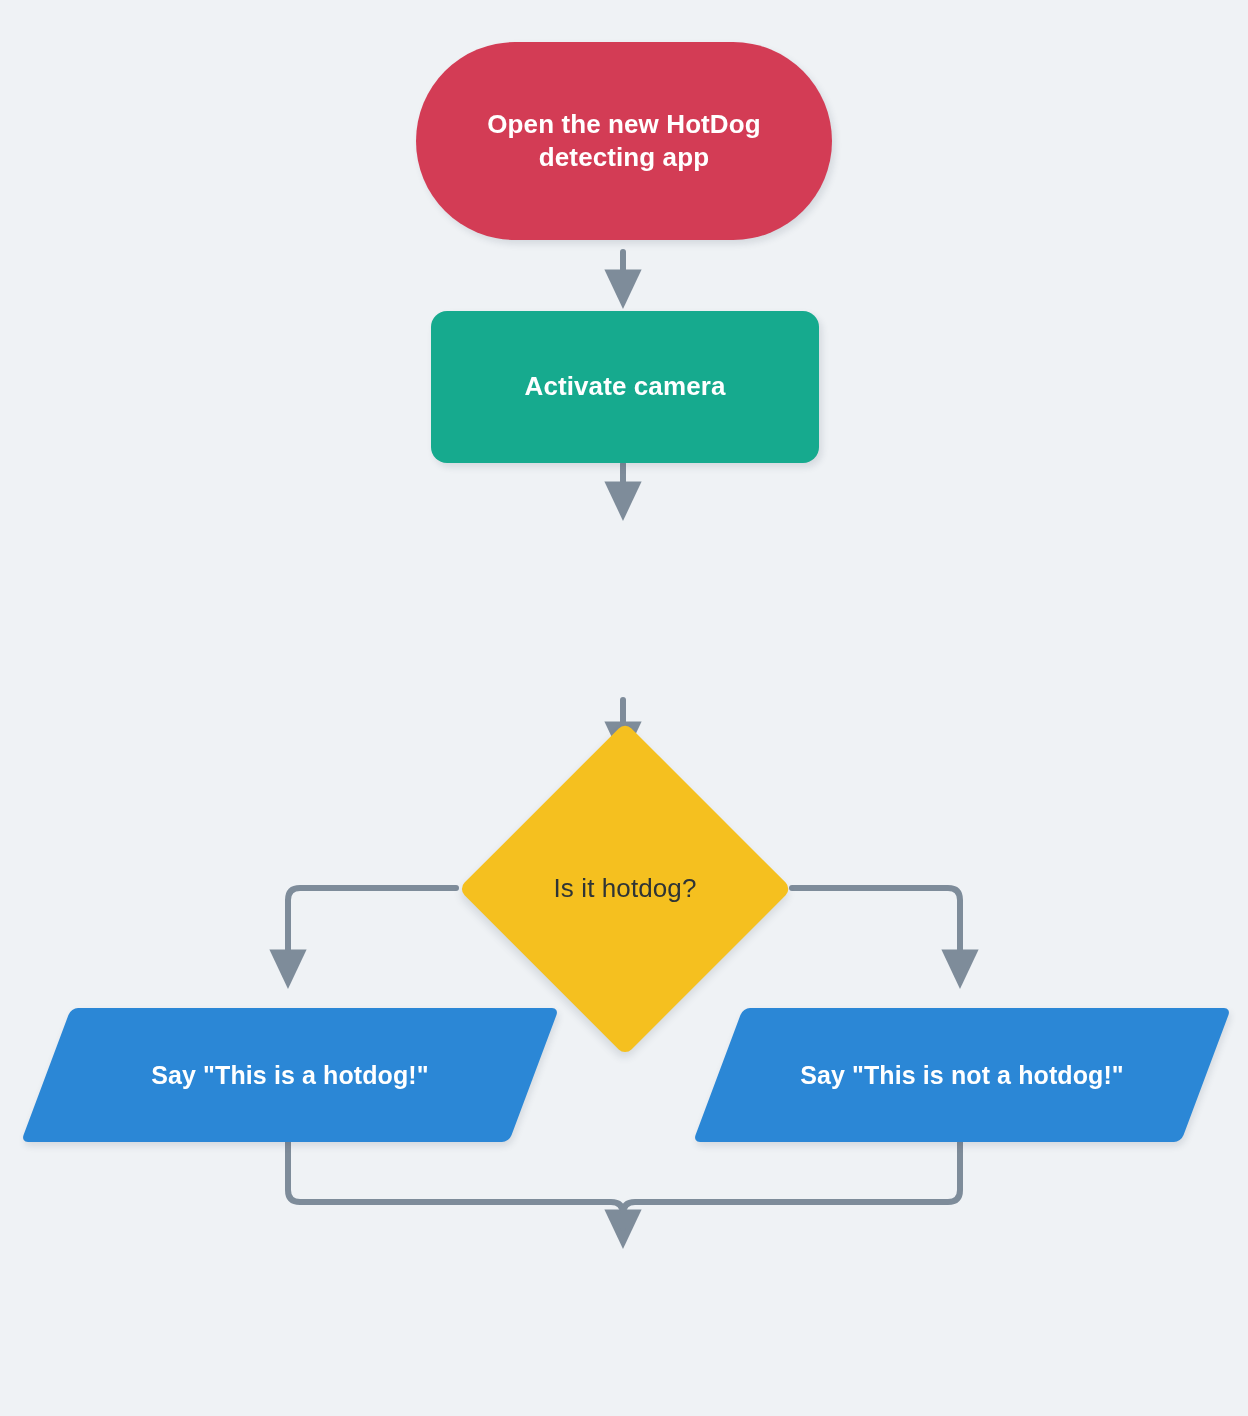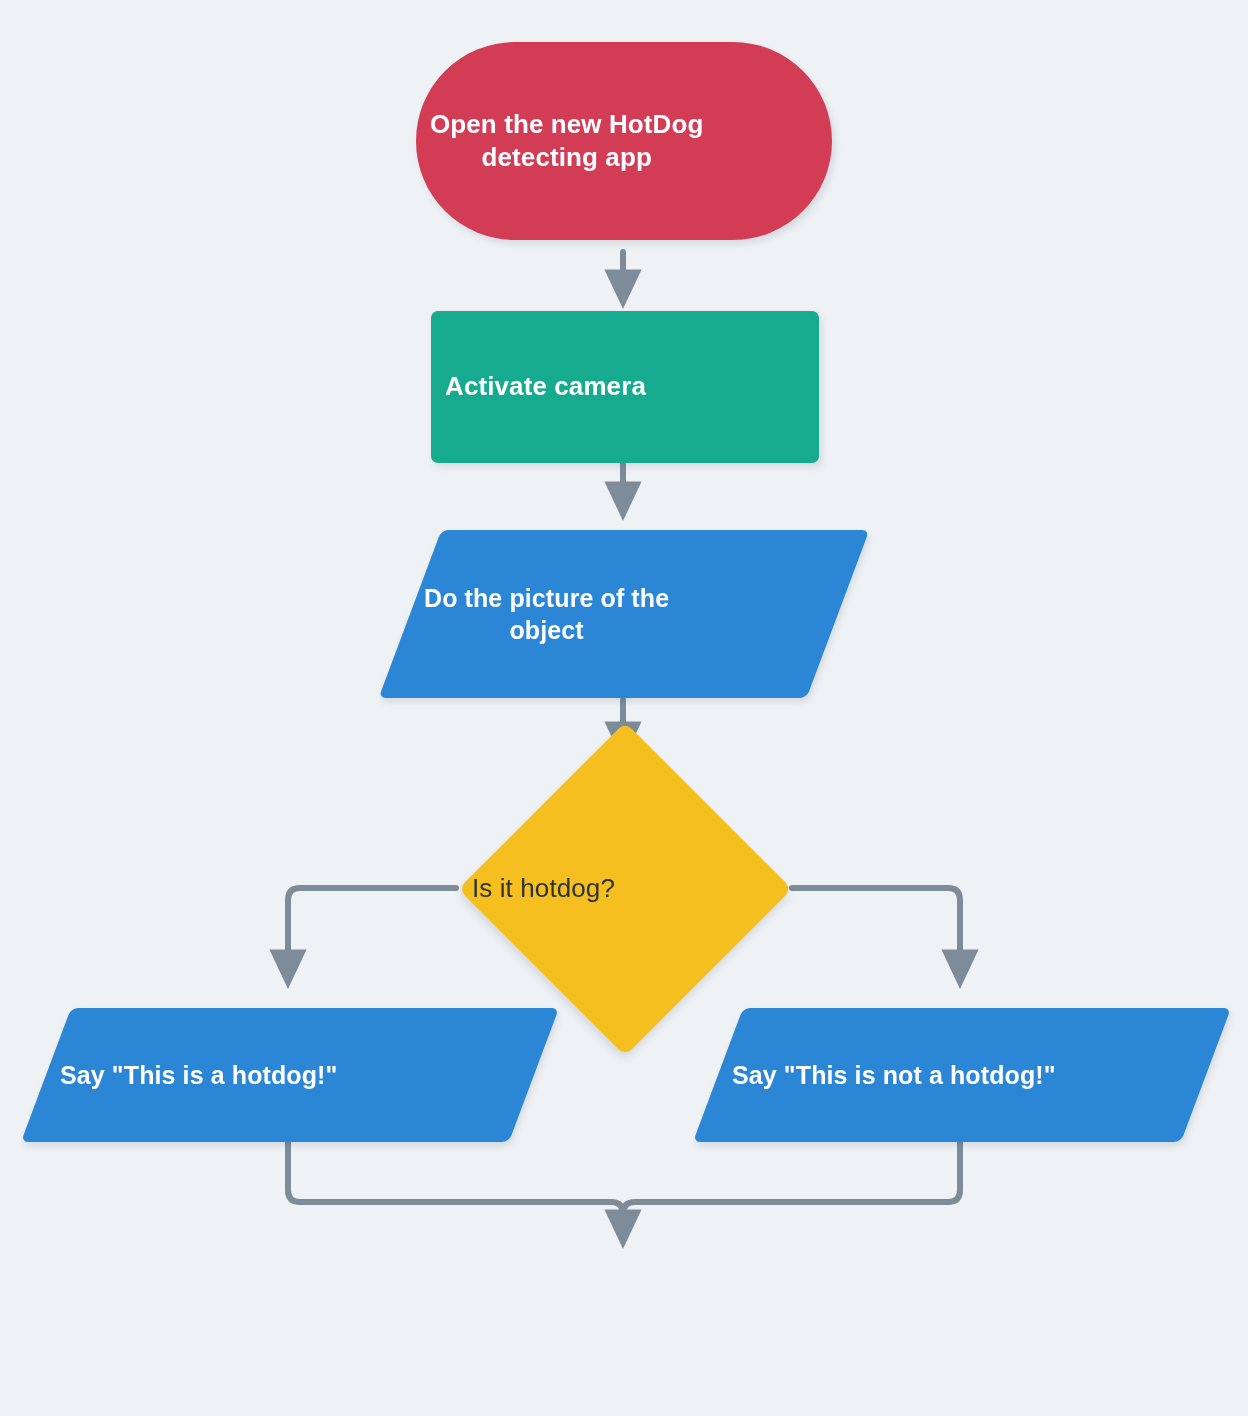--- a/index.html
+++ b/index.html
@@ -27,21 +27,21 @@
     top: 0;
     width: 1248px;
     height: 1416px;
     pointer-events: none;
   }
   .node {
     position: absolute;
     box-sizing: border-box;
     display: flex;
     align-items: center;
-    justify-content: flex-start;
+    justify-content: center;
     text-align: center;
   }
   .node-label {
     position: relative;
     z-index: 2;
     line-height: 1.28;
     letter-spacing: 0.1px;
     padding: 0 14px;
     white-space: pre-line;
   }
@@ -52,21 +52,21 @@
     border-radius: 999px;
     color: #ffffff;
     font-size: 26px;
     font-weight: 700;
     box-shadow: 3px 4px 7px rgba(40, 55, 75, 0.13);
   }
 
   
   .n-process {
     background: #16aa8e;
-    border-radius: 7px;
+    border-radius: 16px;
     color: #ffffff;
     font-size: 26px;
     font-weight: 700;
     box-shadow: 3px 4px 7px rgba(40, 55, 75, 0.13);
   }
 
   
   .n-io {
     color: #ffffff;
     font-size: 25px;
@@ -133,25 +133,20 @@
 
   <div class="node n-terminal" style="left:416px; top:42px; width:416px; height:198px;">
     <span class="node-label">Open the new HotDog
 detecting app</span>
   </div>
 
   <div class="node n-process" style="left:431px; top:311px; width:388px; height:152px;">
     <span class="node-label">Activate camera</span>
   </div>
 
-  <div class="node n-io skew-28" style="left:410px; top:530px; width:428px; height:168px;">
-    <span class="para-shape"></span>
-    <span class="node-label">Do the picture of the
-object</span>
-  </div>
 
   <div class="node n-decision" style="left:458px; top:722px; width:334px; height:334px;">
     <span class="diamond-shape"></span>
     <span class="node-label">Is it hotdog?</span>
   </div>
 
   <div class="node n-io skew-22" style="left:46px; top:1008px; width:488px; height:134px;">
     <span class="para-shape"></span>
     <span class="node-label">Say "This is a hotdog!"</span>
   </div>

